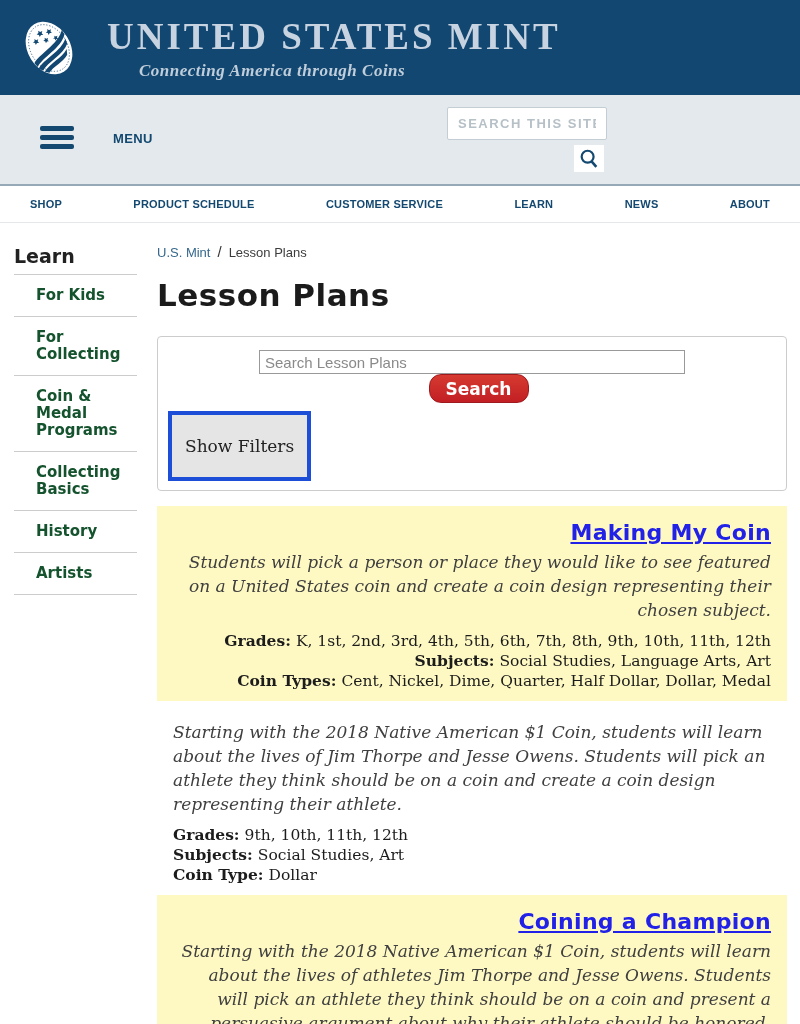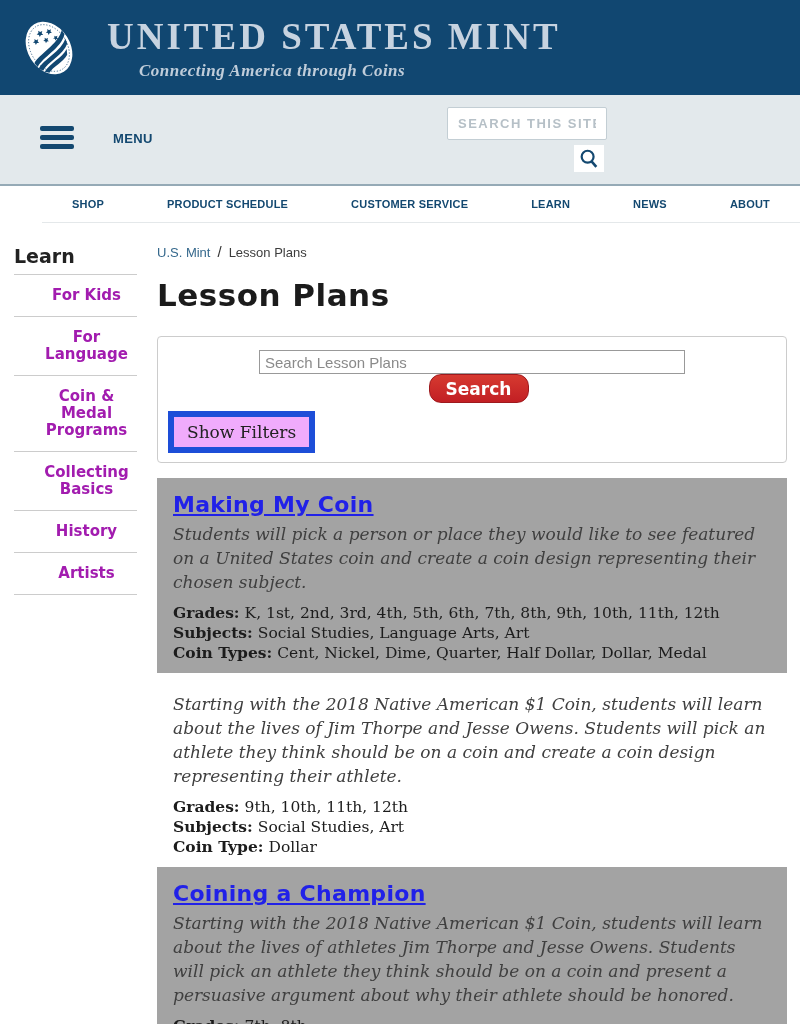--- a/index.html
+++ b/index.html
@@ -81,21 +81,20 @@
 
   
   .primary-nav {
     height: 37px;
     background: #ffffff;
     display: flex;
     align-items: center;
     justify-content: space-between;
     padding: 11px 30px;
     border-bottom: 1px solid #e4e8ea;
-    margin-left: 42px;
   }
   .primary-nav a {
     font-size: 11px;
     font-weight: bold;
     color: #134870;
     text-decoration: none;
     letter-spacing: 0.2px;
   }
 
   
@@ -107,25 +106,24 @@
     margin: 22px 0 7px 0;
     font-family: "DejaVu Sans", sans-serif;
   }
   .sidebar-list { list-style: none; }
   .sidebar-list li {
     border-top: 1px solid #cccccc;
     padding: 12px 0 12px 22px;
   }
   .sidebar-list li:last-child { border-bottom: 1px solid #cccccc; }
   .sidebar-list a {
-    font-size: 15px; font-weight: bold; color: #a21caf;
+    font-size: 15px; font-weight: bold; color: #14532d;
     text-decoration: none; line-height: 17px;
     font-family: "DejaVu Sans", sans-serif;
     display: block;
-    text-align: center;
   }
 
   .content { margin-left: 20px; width: 630px; }
 
   .breadcrumb { margin-top: 20px; font-size: 13px; color: #3c3c3c; }
   .breadcrumb a { color: #35688c; text-decoration: none; }
   .breadcrumb .sep { margin: 0 7px; color: #333; font-size: 15px; }
 
   .page-title {
     margin-top: 17px;
@@ -162,33 +160,33 @@
     border: 1px solid #9e1a1e;
     border-radius: 12px;
     color: #ffffff;
     font-size: 17px;
     font-weight: bold;
     font-family: "DejaVu Sans", sans-serif;
     cursor: pointer;
   }
   .show-filters-btn {
     margin-top: 8px;
-    background: #f0abfc;
-    border: 6px solid #1d4ed8;
-    padding: 5px 13px;
+    background: #e5e5e5;
+    border: 4px solid #1d4ed8;
+    padding: 21px 13px;
     font-size: 17px;
     color: #222222;
     font-family: "DejaVu Serif", serif;
     cursor: pointer;
   }
 
   
   .results { margin-top: 15px; }
   .lesson-card { padding: 14px 16px 10px 16px; background: #ffffff; }
-  .lesson-card.shaded { background: #a3a3a3; }
+  .lesson-card.shaded { background: #fef9c3; text-align: right; }
   .lesson-title {
     font-size: 22px;
     font-weight: bold;
     color: #2121e8;
     text-decoration: underline;
     font-family: "DejaVu Sans", sans-serif;
     letter-spacing: 0.3px;
   }
   .lesson-desc {
     margin-top: 5px;
@@ -262,21 +260,21 @@
 
 <div class="page-body">
 
   <aside class="sidebar">
     <h2 class="sidebar-heading">Learn</h2>
     <ul class="sidebar-list">
       <li>
         <a href="#">For Kids</a>
       </li>
       <li>
-        <a href="#">For Language</a>
+        <a href="#">For Collecting</a>
       </li>
       <li>
         <a href="#">Coin &amp; Medal Programs</a>
       </li>
       <li>
         <a href="#">Collecting Basics</a>
       </li>
       <li>
         <a href="#">History</a>
       </li>

